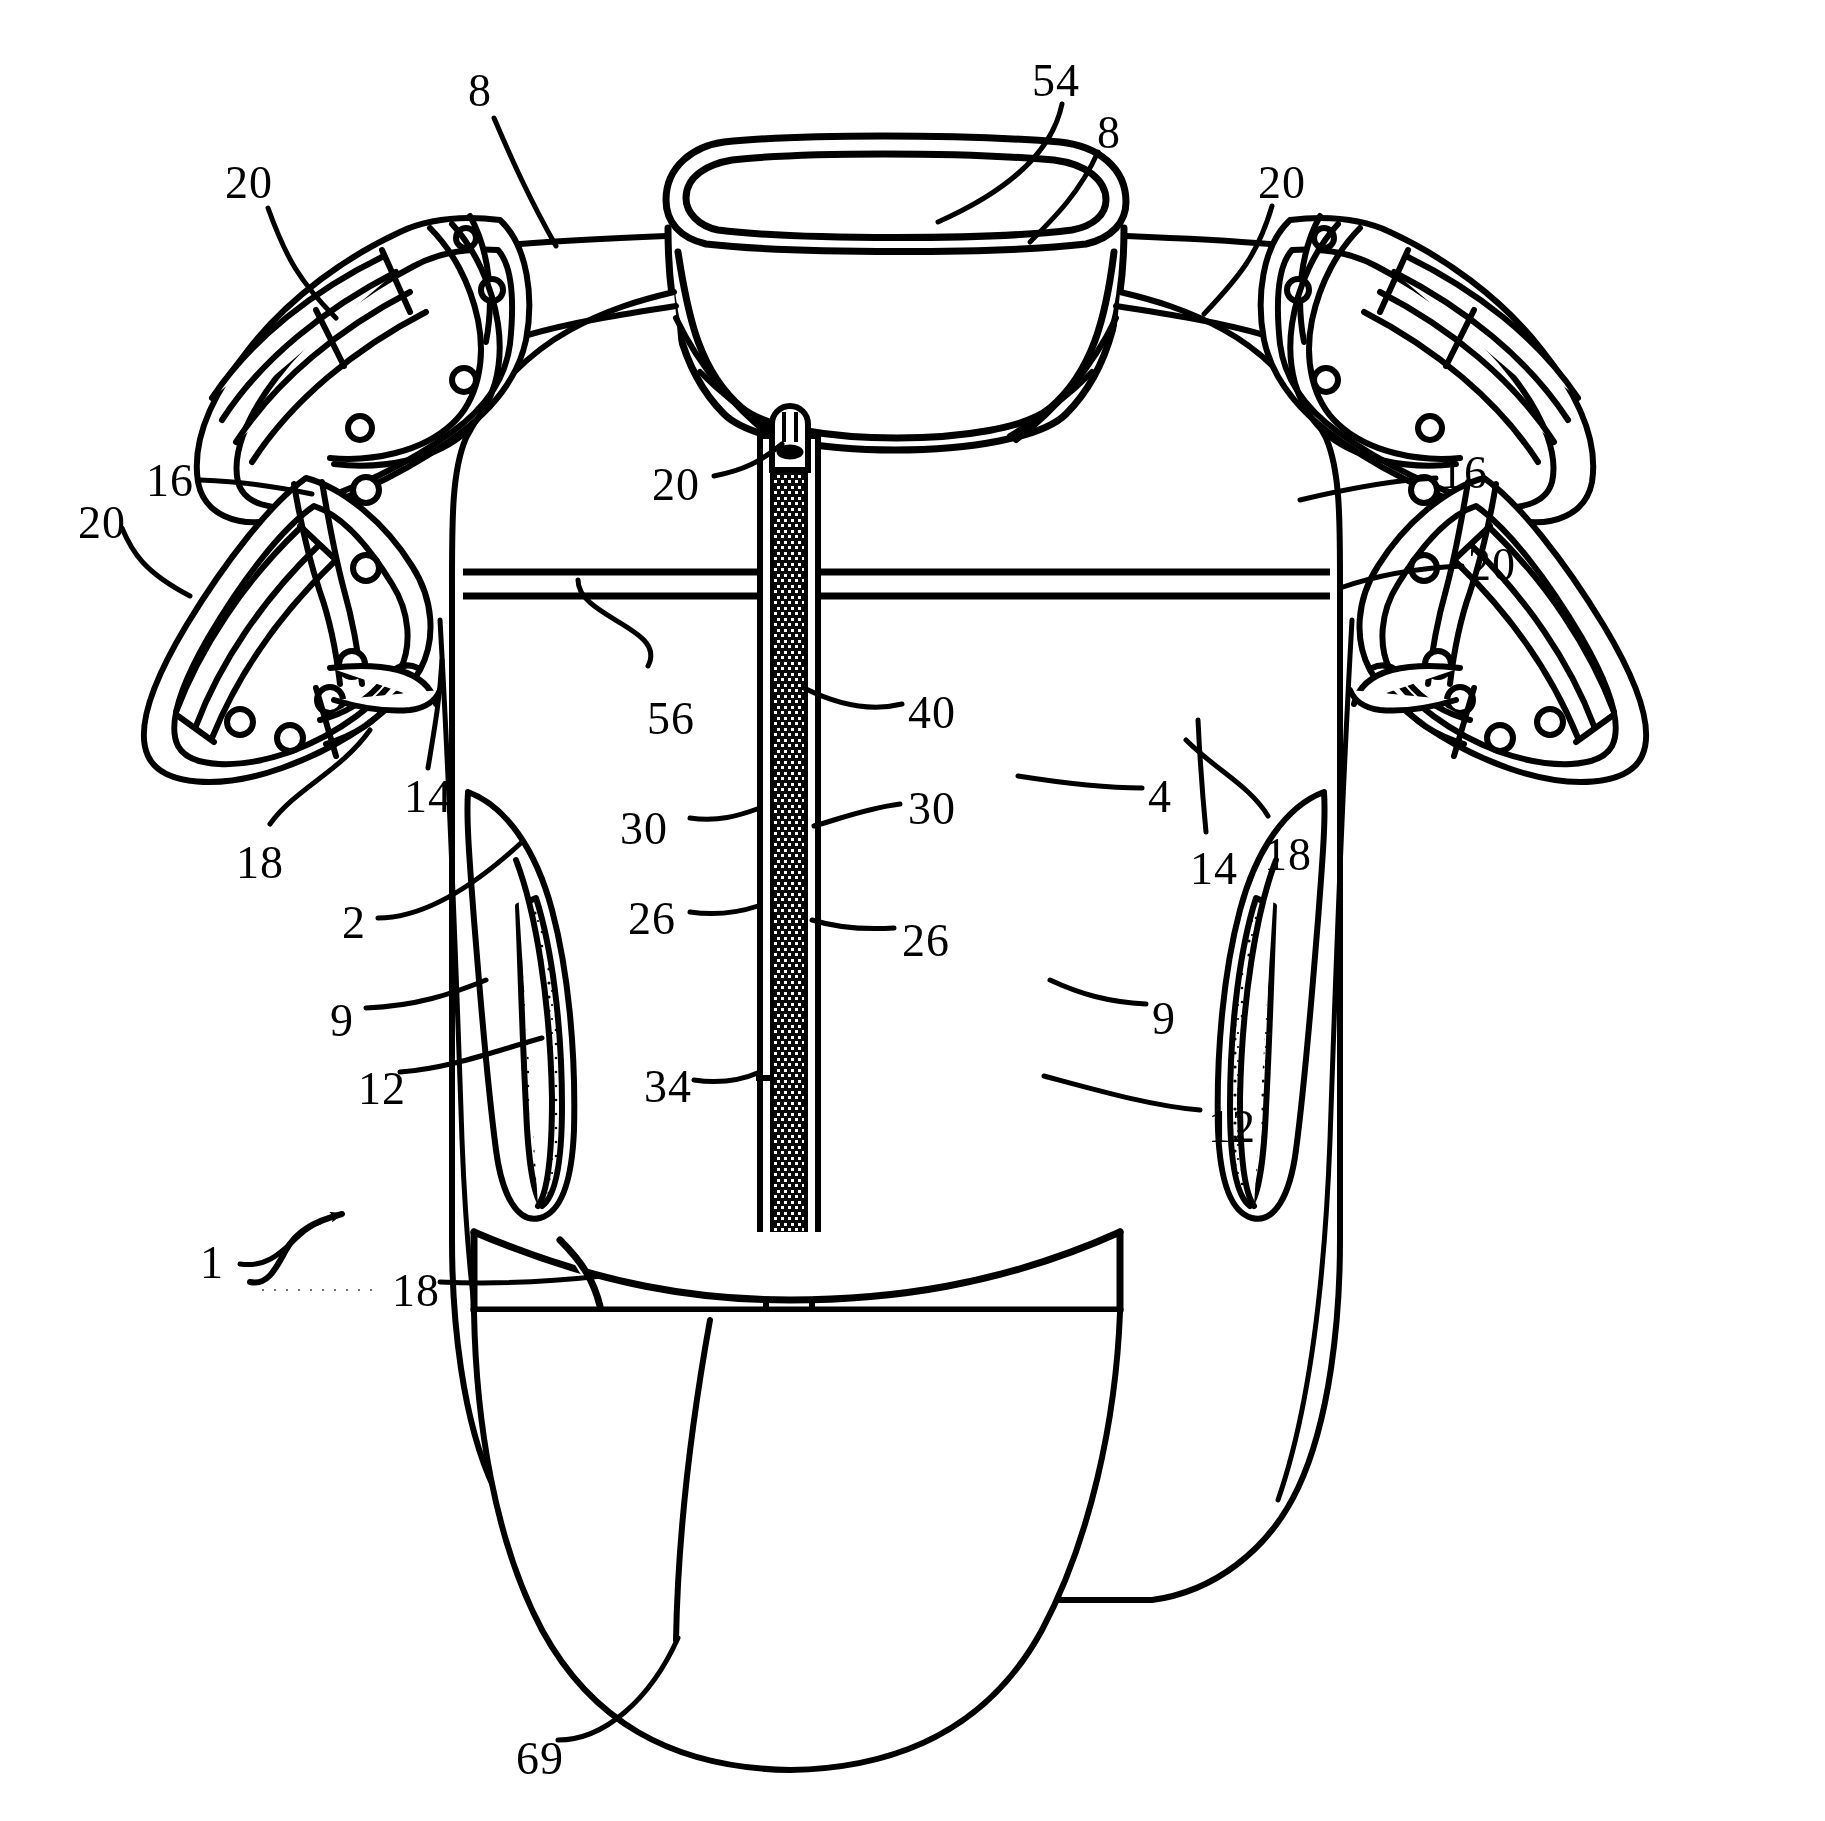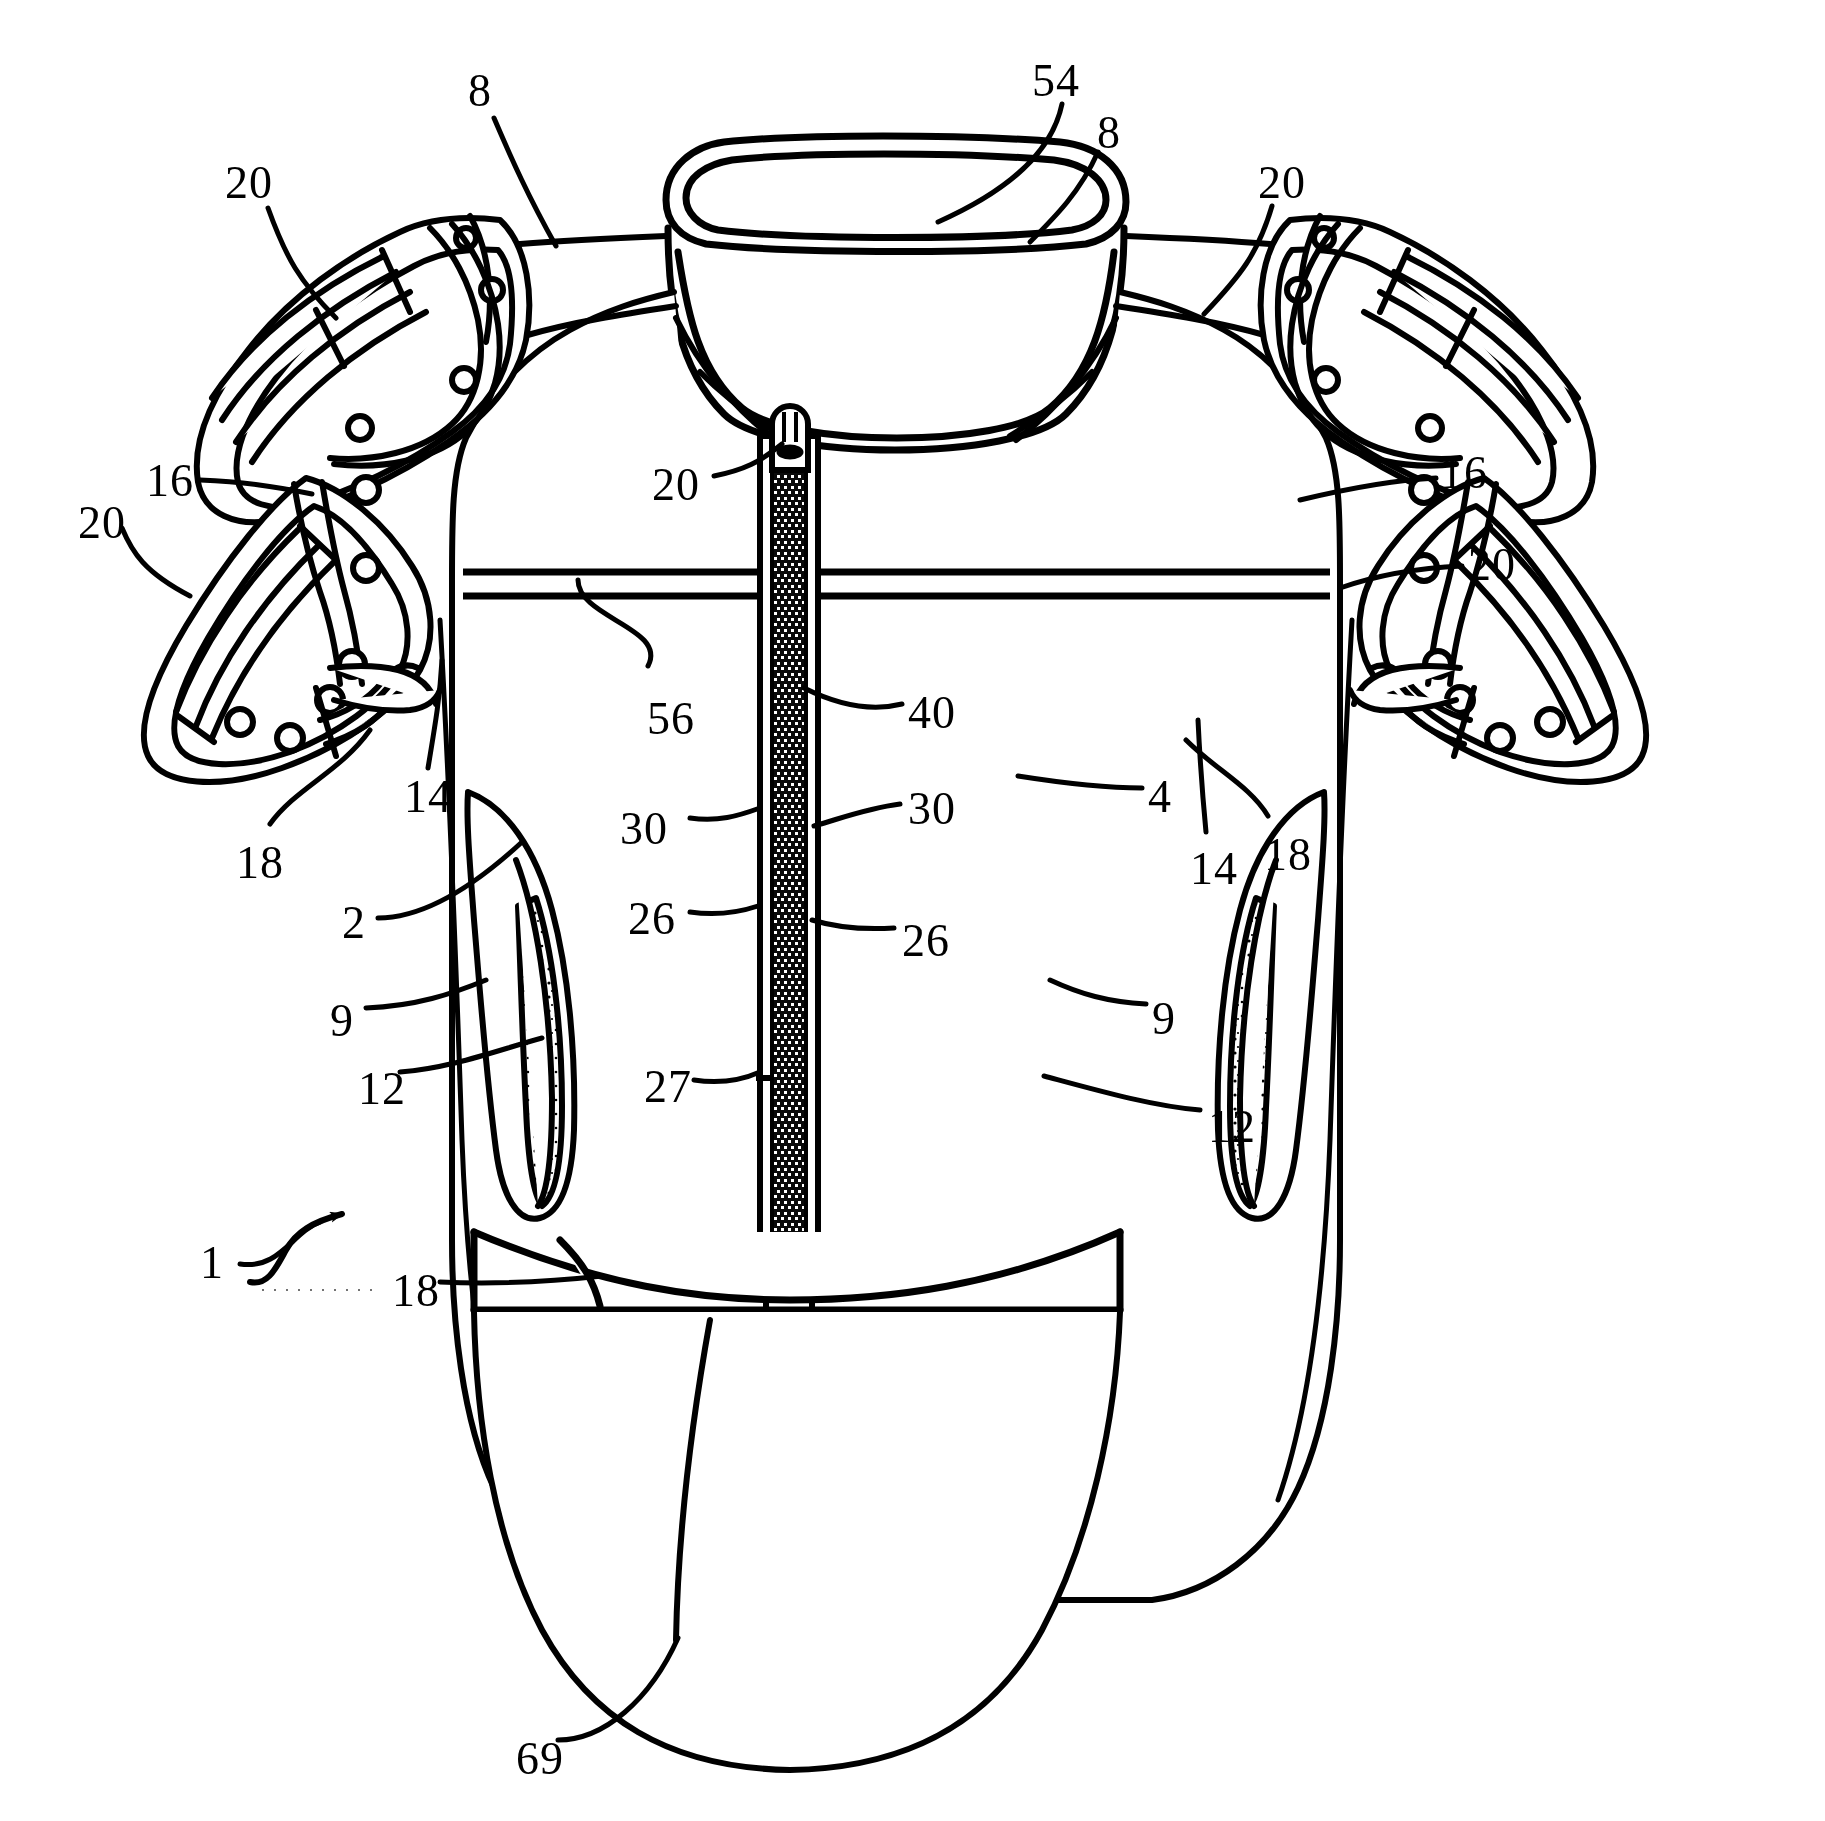--- a/index.html
+++ b/index.html
@@ -443,19 +443,19 @@
       <div class="lbl" style="left: 1264px; top: 832px;">18</div>
       <div class="lbl" style="left: 620px; top: 806px;">30</div>
       <div class="lbl" style="left: 908px; top: 786px;">30</div>
       <div class="lbl" style="left: 342px; top: 900px;">2</div>
       <div class="lbl" style="left: 628px; top: 896px;">26</div>
       <div class="lbl" style="left: 902px; top: 918px;">26</div>
       <div class="lbl" style="left: 330px; top: 998px;">9</div>
       <div class="lbl" style="left: 1152px; top: 996px;">9</div>
       <div class="lbl" style="left: 358px; top: 1066px;">12</div>
       <div class="lbl" style="left: 1208px; top: 1104px;">12</div>
-      <div class="lbl" style="left: 644px; top: 1064px;">27</div>
+      <div class="lbl" style="left: 644px; top: 1064px;">34</div>
       <div class="lbl" style="left: 200px; top: 1240px;">1</div>
       <div class="lbl" style="left: 392px; top: 1268px;">18</div>
       <div class="lbl" style="left: 516px; top: 1736px;">69</div>
     </div>
 
 </div>
 
 </body></html>

